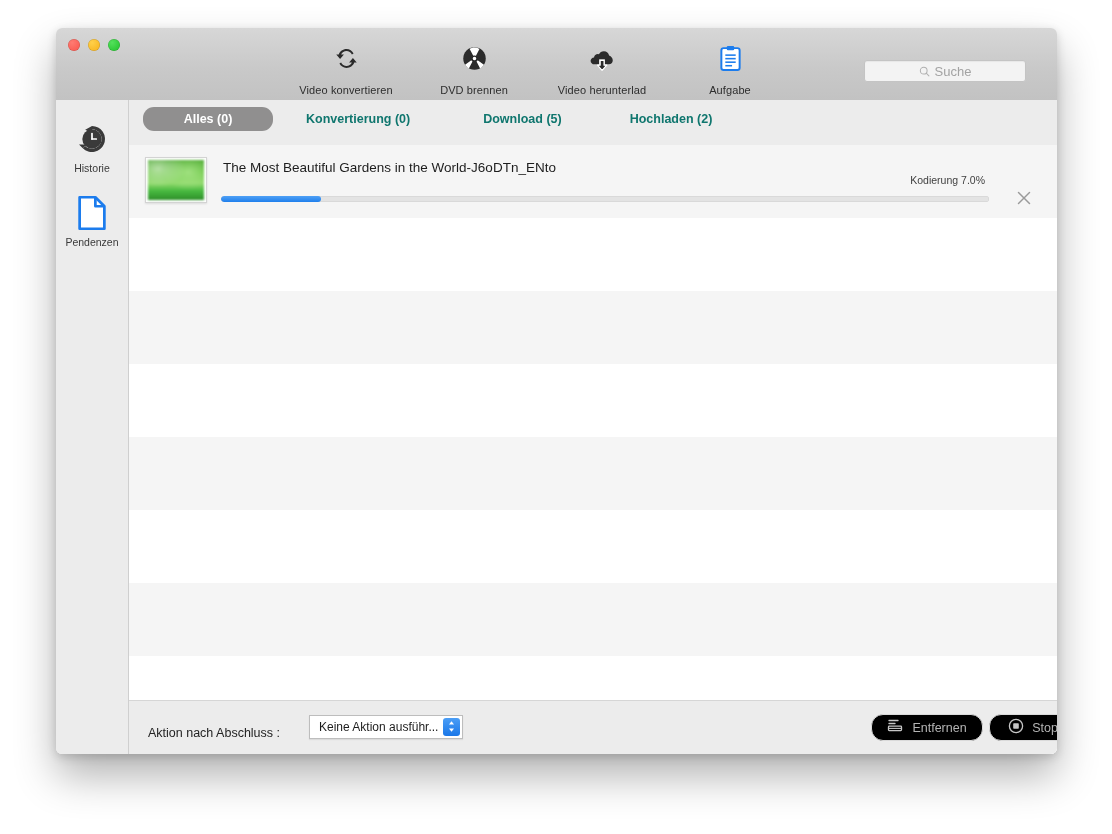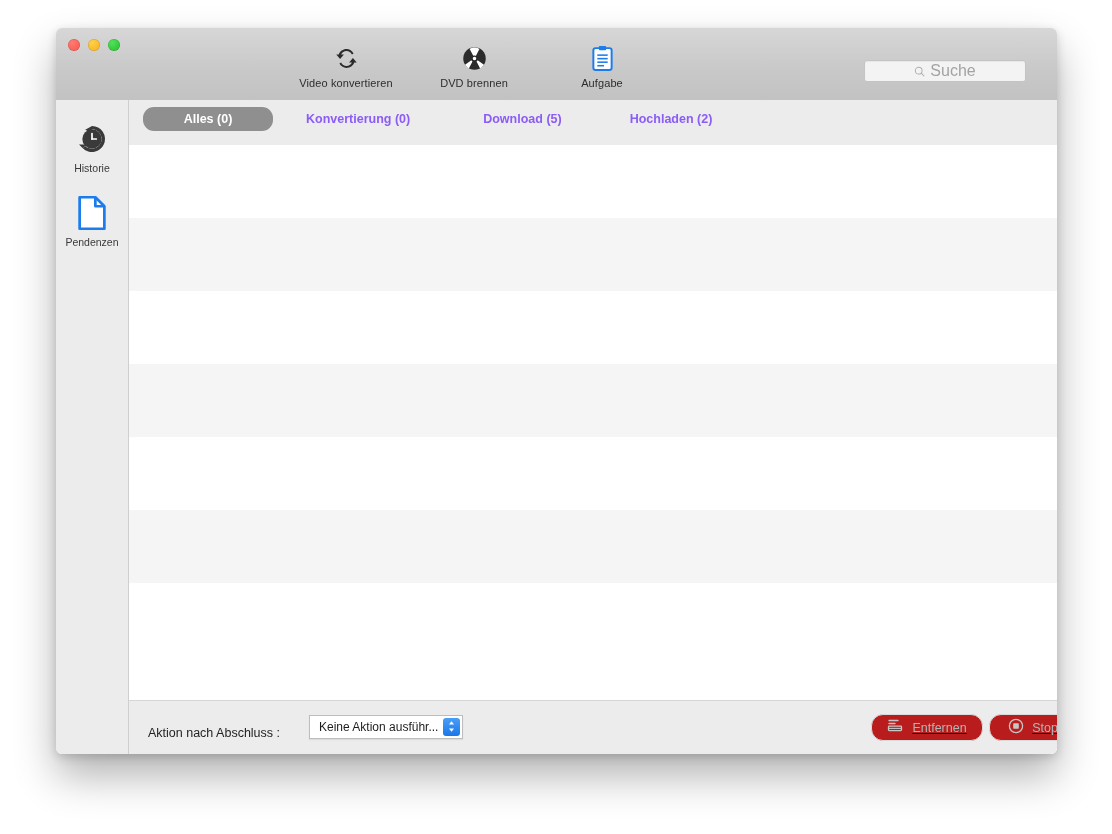--- a/index.html
+++ b/index.html
@@ -67,21 +67,21 @@
     align-items: center;
     cursor: default;
   }
   .tool-icon {
     height: 28px;
     display: flex;
     align-items: center;
     justify-content: center;
   }
   .tool-label {
-    margin-top: 5px;
+    margin-top: 12px;
     font-size: 11px;
     color: #2d2d2d;
     white-space: nowrap;
     letter-spacing: 0.1px;
   }
 
   
   #search-field {
     position: absolute;
     left: 808px;
@@ -91,21 +91,21 @@
     background: #f3f3f3;
     border: 1px solid #c4c4c4;
     border-radius: 3px;
     box-shadow: inset 0 1px 1px rgba(0,0,0,0.05);
     display: flex;
     align-items: center;
     justify-content: center;
     gap: 5px;
   }
   #search-field .ph {
-    font-size: 16px;
+    font-size: 13px;
     color: #a3a3a3;
   }
 
   
   #body-area {
     position: absolute;
     left: 0; top: 72px;
     width: 1001px;
     height: 654px;
     background: #ececec;
@@ -160,21 +160,21 @@
   .tabs {
     position: absolute;
     left: 14px;
     top: 7px;
     display: flex;
     align-items: center;
   }
   .tab {
     font-size: 12.5px;
     font-weight: bold;
-    color: #8b5cf6;
+    color: #0f766e;
     padding: 5px 10px;
     border-radius: 11px;
     white-space: nowrap;
     cursor: default;
     text-align: center;
   }
   .tab.active {
     background: #908f8f;
     color: #ffffff;
     width: 110px;
@@ -311,29 +311,28 @@
     flex-direction: column;
     align-items: center;
     justify-content: center;
     gap: 2px;
   }
 
   .foot-btn {
     position: absolute;
     top: 13px;
     height: 25px;
-    background: #b91c1c;
+    background: #000000;
     border: 1px solid #dadada;
     border-radius: 12px;
     display: flex;
     align-items: center;
     justify-content: center;
     gap: 8px;
     cursor: default;
-    text-decoration: underline;
   }
   .foot-btn .fb-label {
     font-size: 12.5px;
     color: #b4b4b4;
     white-space: nowrap;
   }
   #btn-remove { left: 742px; width: 110px; }
   #btn-stop   { left: 860px; width: 107px; }
 </style>
 </head>
@@ -367,20 +366,29 @@
             <circle cx="12" cy="12" r="10" fill="#2b2b2b"></circle>
             <path d="M12 10.4a1.6 1.6 0 100 3.2 1.6 1.6 0 000-3.2z" fill="#ffffff"></path>
             <path d="M12 2.2c-1.6 0-3.1.5-4.3 1.3l3.2 6.1c.3-.2.7-.3 1.1-.3.5 0 .9.1 1.2.4l3.2-6.2A7.9 7.9 0 0012 2.2z" fill="#ffffff"></path>
             <path d="M3.6 17.6c.8 1.4 2 2.5 3.4 3.2l3.2-6.2c-.4-.2-.8-.6-1-1l-5.6 4z" fill="#ffffff"></path>
             <path d="M20.4 17.6l-5.6-4c-.2.4-.6.8-1 1l3.2 6.2c1.4-.7 2.6-1.8 3.4-3.2z" fill="#ffffff"></path>
           </svg>
         </div>
         <div class="tool-label">DVD brennen</div>
       </div>
 
+      <div class="tool-item">
+        <div class="tool-icon">
+          <svg width="28" height="27" viewBox="0 0 26 24">
+            <path d="M19.6 9.3a5.1 5.1 0 00-4.9-4.1c-2 0-3.7 1.1-4.5 2.8a3.6 3.6 0 00-1-.2c-1.9 0-3.4 1.4-3.6 3.2A3.6 3.6 0 002.4 14c0 1.9 1.6 3.4 3.5 3.4h4.3v-4.6h5.6v4.6h3.6c2 0 3.6-1.6 3.6-3.6 0-2-1.4-3.6-3.4-4.5z" fill="#2b2b2b"></path>
+            <path d="M11.3 13.8h3.6v4.4h2.5L13.1 23l-4.3-4.8h2.5z" fill="#2b2b2b" stroke="#ffffff" stroke-width="1.1" stroke-linejoin="round"></path>
+          </svg>
+        </div>
+        <div class="tool-label">Video herunterlad</div>
+      </div>
 
       <div class="tool-item">
         <div class="tool-icon">
           <svg width="25" height="27" viewBox="0 0 22 26">
             <rect x="2.2" y="3" width="17.6" height="21" rx="2.2" fill="#ffffff" stroke="#1c7ced" stroke-width="1.9"></rect>
             <rect x="7.4" y="1" width="7.2" height="4" rx="1.2" fill="#1c7ced"></rect>
             <g fill="#1c7ced">
               <rect x="6" y="9" width="10" height="1.5"></rect>
               <rect x="6" y="12.4" width="10" height="1.5"></rect>
               <rect x="6" y="15.8" width="10" height="1.5"></rect>
@@ -440,20 +448,36 @@
         <div class="tabs">
           <div class="tab active">Alles (0)</div>
           <div class="tab t2">Konvertierung (0)</div>
           <div class="tab t3">Download (5)</div>
           <div class="tab t4">Hochladen (2)</div>
         </div>
       </div>
 
       <div id="list">
 
+        <div class="row alt">
+          <div class="row-thumb">
+            <div class="thumb-img"></div>
+          </div>
+          <div class="row-title">The Most Beautiful Gardens in the World-J6oDTn_ENto</div>
+          <div class="row-status">Kodierung 7.0%</div>
+          <div class="row-progress">
+            <div class="fill" id="progress-fill" style="width: 13%;"></div>
+          </div>
+          <div class="row-close">
+            <svg width="18" height="18" viewBox="0 0 18 18">
+              <line x1="3.5" y1="3.5" x2="14.5" y2="14.5" stroke="#9a9a9a" stroke-width="1.5" stroke-linecap="round"></line>
+              <line x1="14.5" y1="3.5" x2="3.5" y2="14.5" stroke="#9a9a9a" stroke-width="1.5" stroke-linecap="round"></line>
+            </svg>
+          </div>
+        </div>
 
         <div class="row"></div>
         <div class="row alt"></div>
         <div class="row"></div>
         <div class="row alt"></div>
         <div class="row"></div>
         <div class="row alt"></div>
         <div class="row"></div>
       </div>
 

